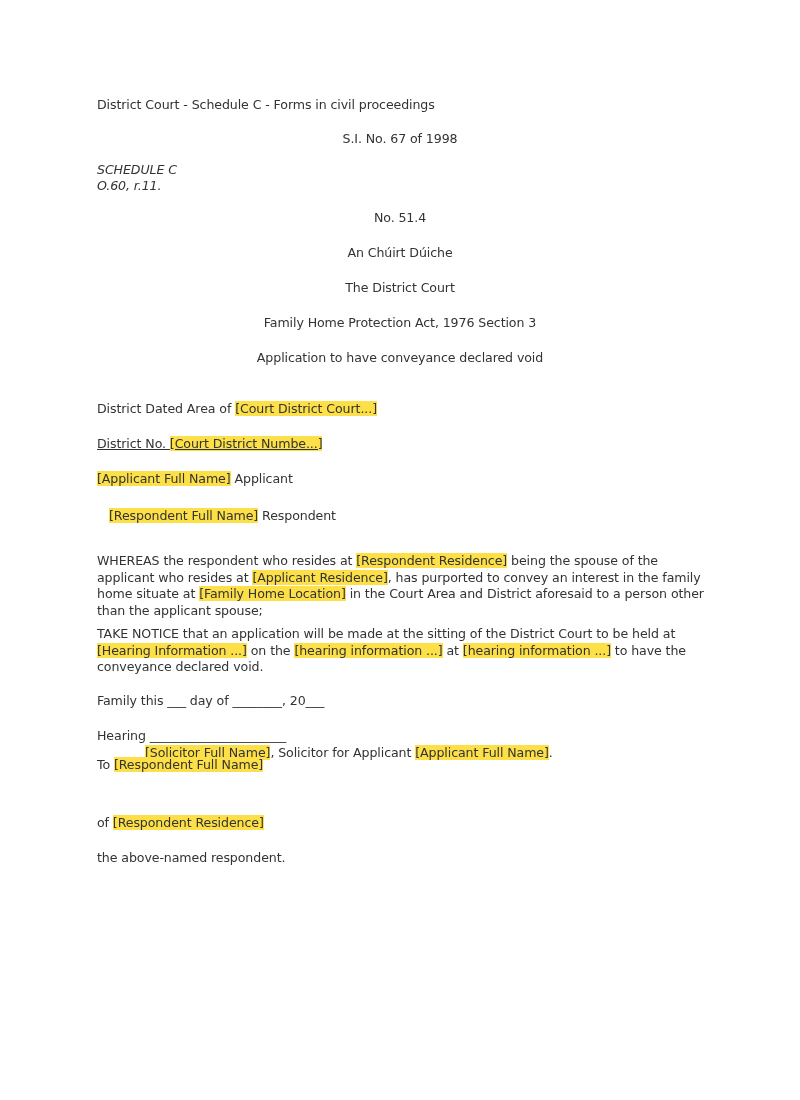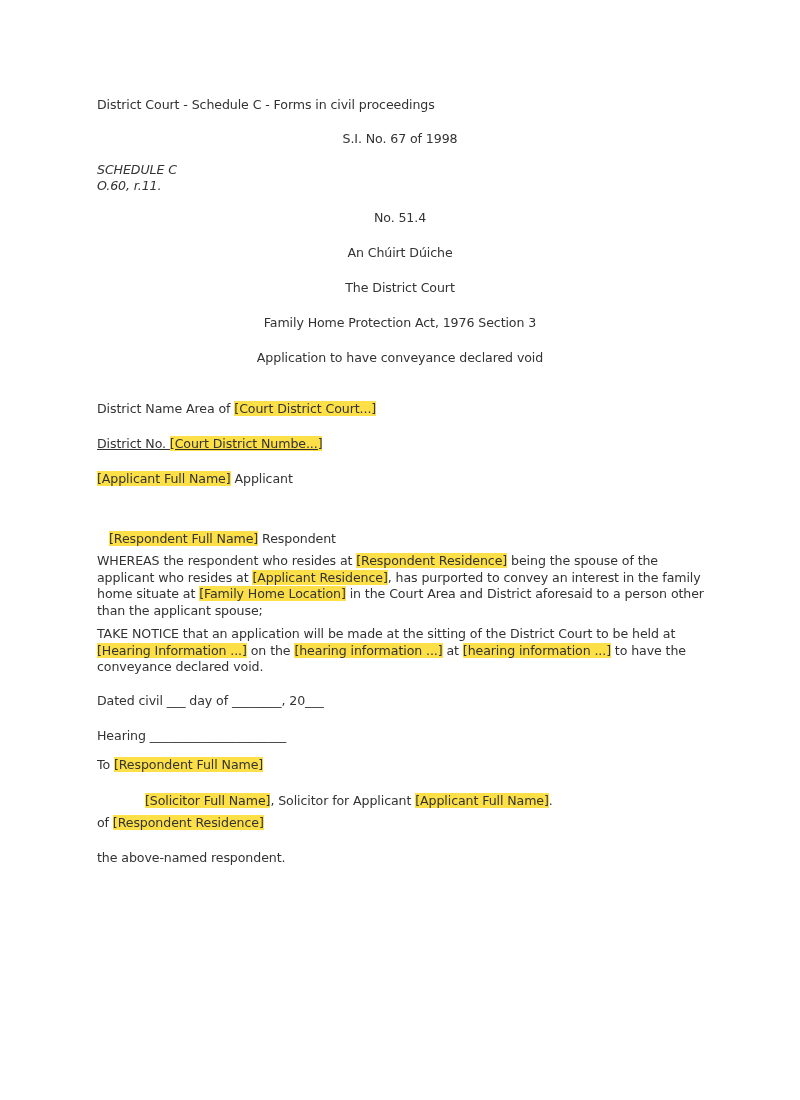--- a/index.html
+++ b/index.html
@@ -26,47 +26,47 @@
   <div class="line italic" style="top:162px;">SCHEDULE C</div>
   <div class="line italic" style="top:178px;">O.60, r.11.</div>
 
   <div class="line center" style="top:210px;">No. 51.4</div>
   <div class="line center" style="top:245px;">An Chúirt Dúiche</div>
   <div class="line center" style="top:280px;">The District Court</div>
   <div class="line center" style="top:315px;">Family Home Protection Act, 1976 Section 3</div>
   <div class="line center" style="top:350px;">Application to have conveyance declared void</div>
 
   <div class="line" style="top:401px;">
-    <span>District Name Area of </span><span class="hl">[Court District Court...]</span>
+    <span>District Dated Area of </span><span class="hl">[Court District Court...]</span>
   </div>
 
   <div class="line" style="top:436px;text-decoration:underline;">
     <span>District No. </span><span class="hl">[Court District Numbe...]</span>
   </div>
 
   <div class="line" style="top:471px;">
     <span class="hl">[Applicant Full Name]</span><span> Applicant</span>
   </div>
 
-  <div class="line" style="top:531px;padding-left:12px;">
+  <div class="line" style="top:508px;padding-left:12px;">
     <span class="hl">[Respondent Full Name]</span><span> Respondent</span>
   </div>
 
   <div class="para" style="top:541px;margin-top:12px;">
     <span>WHEREAS the respondent who resides at </span><span class="hl">[Respondent Residence]</span><span> being the spouse of the applicant who resides at </span><span class="hl">[Applicant Residence]</span><span>, has purported to convey an interest in the family home situate at </span><span class="hl">[Family Home Location]</span><span> in the Court Area and District aforesaid to a person other than the applicant spouse;</span>
   </div>
 
   <div class="para" style="top:626px;">
     <span>TAKE NOTICE that an application will be made at the sitting of the District Court to be held at </span><span class="hl">[Hearing Information ...]</span><span> on the </span><span class="hl">[hearing information ...]</span><span> at </span><span class="hl">[hearing information ...]</span><span> to have the conveyance declared void.</span>
   </div>
 
-  <div class="line" style="top:693px;">Dated civil ___ day of ________, 20___</div>
+  <div class="line" style="top:693px;">Family this ___ day of ________, 20___</div>
 
   <div class="line" style="top:728px;">Hearing ______________________</div>
-  <div class="line" style="top:745px; left:48px;margin-top:48px;">
+  <div class="line" style="top:745px; left:48px;">
     <span class="hl">[Solicitor Full Name]</span><span>, Solicitor for Applicant </span><span class="hl">[Applicant Full Name]</span><span>.</span>
   </div>
 
   <div class="line" style="top:757px;">
     <span>To </span><span class="hl">[Respondent Full Name] </span>
   </div>
 
   <div class="line" style="top:815px;">
     <span>of </span><span class="hl">[Respondent Residence] </span>
   </div>

